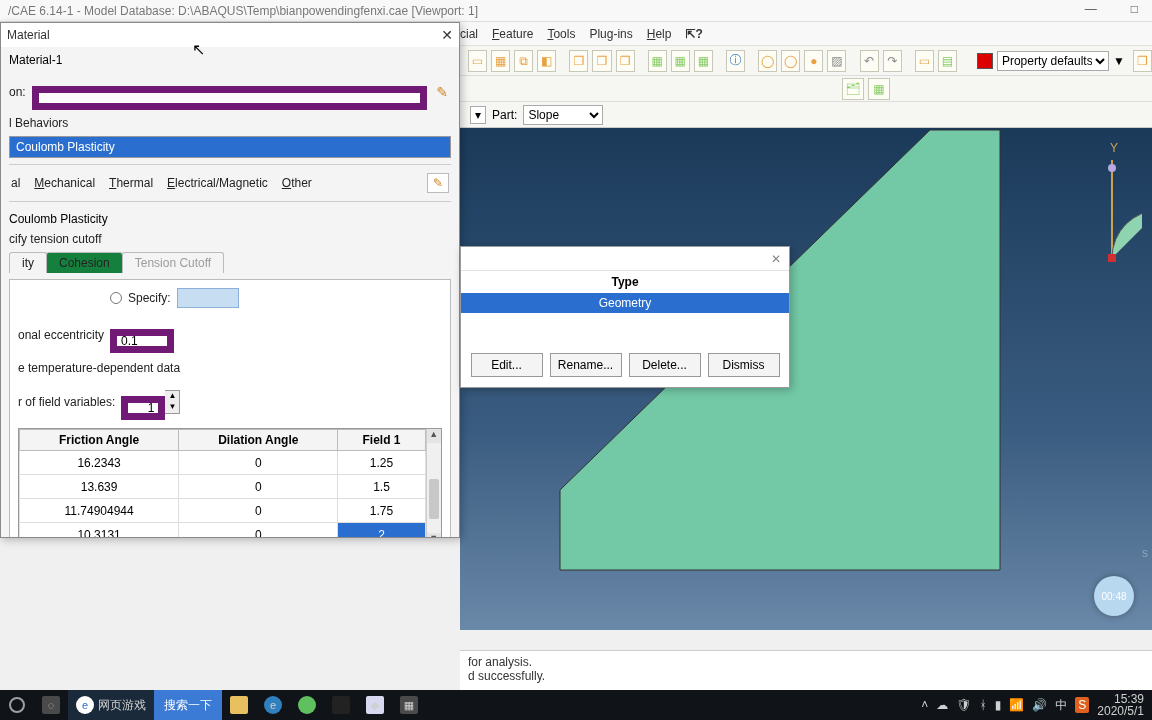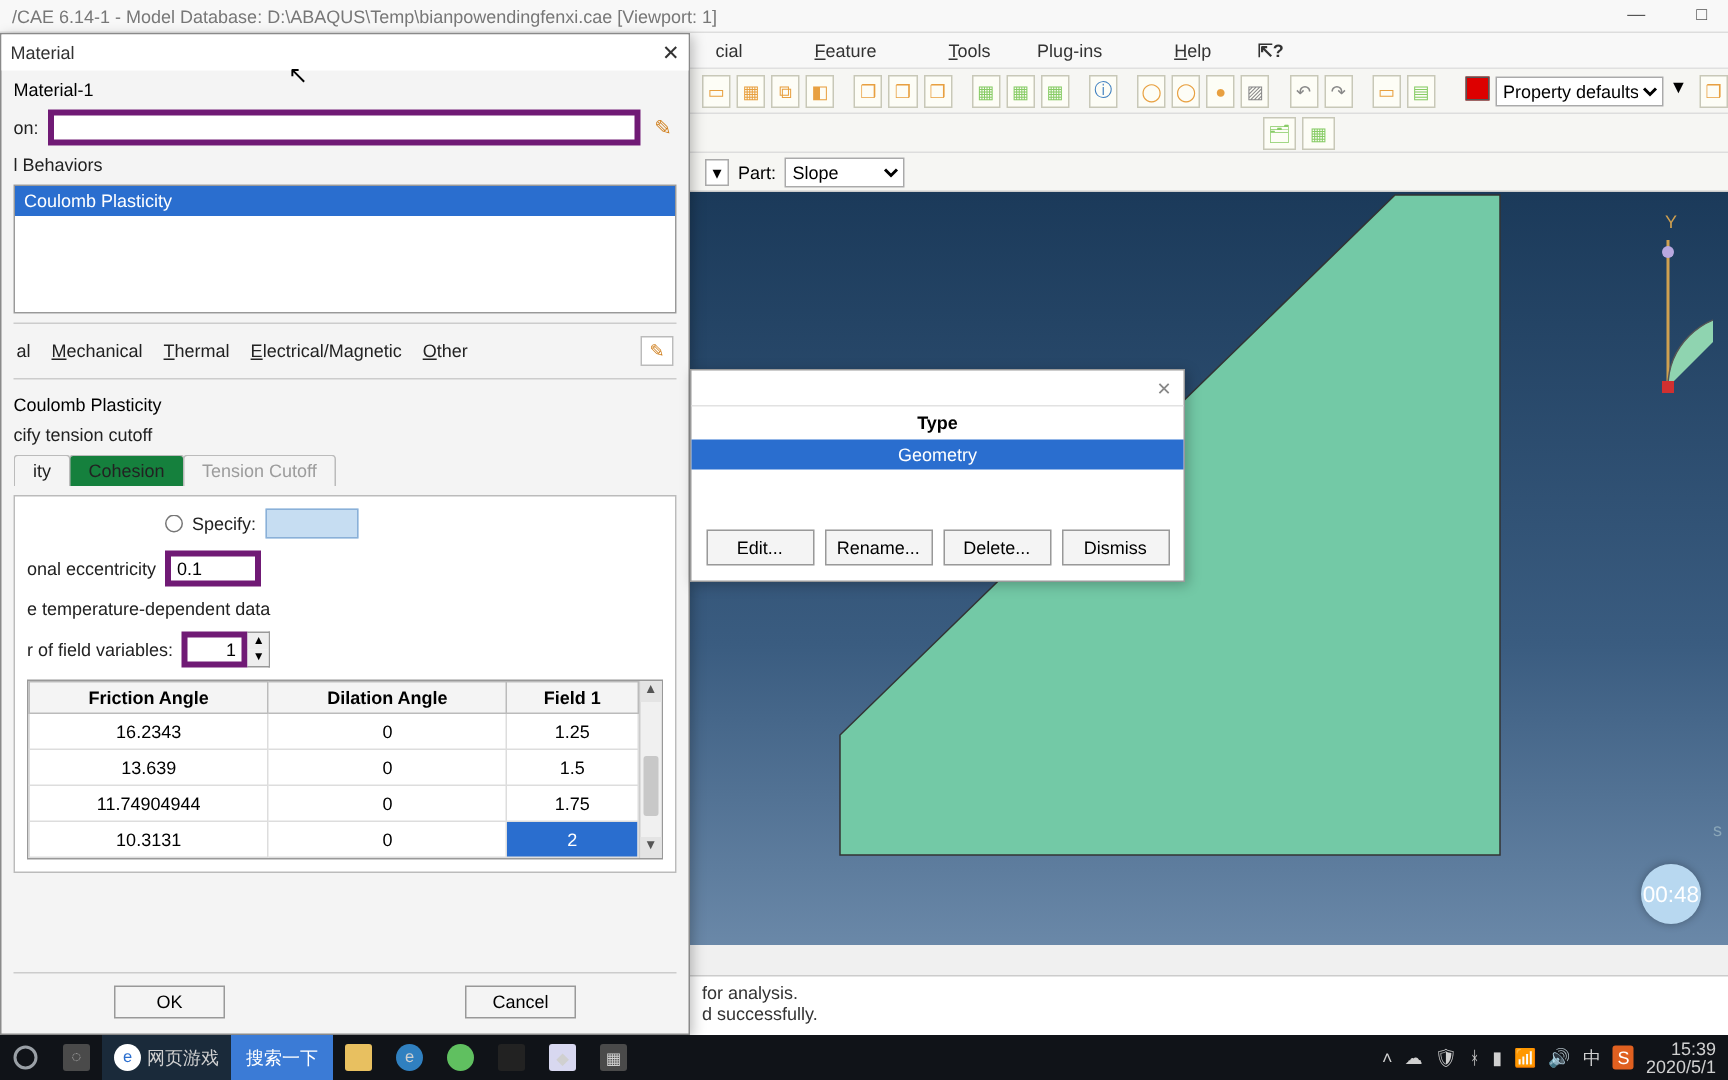--- a/index.html
+++ b/index.html
@@ -5,61 +5,61 @@
 * { box-sizing: border-box; margin: 0; padding: 0; font-family: "Microsoft YaHei", Tahoma, sans-serif; font-size: 12px; }
 body { width: 1152px; height: 720px; overflow: hidden; background: #f0f0f0; position: relative; }
 
 
 .titlebar { height: 22px; background: #f8f8f8; color: #777; padding: 2px 8px; display: flex; align-items: center; border-bottom: 1px solid #ddd; }
 .titlebar .winbtns { position: absolute; right: 4px; top: 0; display: flex; gap: 14px; color: #555; font-size: 14px; }
 .titlebar .winbtns span { padding: 2px 10px; cursor: default; }
 
 
 .menubar { height: 24px; background: #f8f8f8; position: absolute; top: 22px; left: 0; right: 0; display: flex; align-items: center; padding-left: 460px; gap: 14px; border-bottom: 1px solid #e0e0e0; }
-.menubar span { color: #333; margin-left: 17px; }
+.menubar span { color: #333; }
 .menubar .u { text-decoration: underline; }
 
 
 .toolbar { height: 30px; position: absolute; top: 46px; left: 0; right: 0; background: #f6f6f3; display: flex; align-items: center; padding-left: 468px; gap: 4px; border-bottom: 1px solid #ddd; }
 .tbicon { width: 22px; height: 22px; border: 1px solid #c8c8b8; background: #fdfdf6; display: flex; align-items: center; justify-content: center; font-size: 12px; color: #8c6; }
 .tbicon.orange{ color:#e8a040; }
 .tbicon.blue{ color:#4080c0; }
 .tbicon.gray{ color:#888; }
 .toolbar .sep { width: 6px; }
-.propdef { display: flex; align-items: flex-start; gap: 4px; margin-left: 16px; }
+.propdef { display: flex; align-items: center; gap: 4px; margin-left: 16px; }
 .propdef .box { width: 16px; height: 16px; background: #d00; border: 1px solid #555; }
 .propdef select { height: 20px; width: 112px; font-size: 12px; border:1px solid #aaa; background:#fff;}
 
 
 .toolbar2 { position: absolute; top: 76px; left: 0; right: 0; height: 26px; background: #f6f6f3; display:flex; align-items:center; padding-left: 842px; gap:4px; border-bottom:1px solid #ddd;}
 .toolbar2 .tbicon{background:#fdfdf6;}
 
 
 .partrow { position: absolute; top: 102px; left: 0; right: 0; height: 26px; background: #f6f6f3; display:flex; align-items:center; padding-left: 470px; gap: 6px; border-bottom:1px solid #ccc;}
 .partrow select{ height:20px; width:80px; border:1px solid #aaa; background:#fff;}
 
 
 .viewport { position: absolute; top: 128px; left: 460px; right: 0; bottom: 90px; background: linear-gradient(#1b3a5a, #3a5c80 60%, #6a88a8); overflow:hidden;}
 .slope { position: absolute; left: 50px; bottom: 50px; }
 .slope svg { display:block; }
 .triad { position:absolute; top:10px; right:10px; }
-.timer { position:absolute; right:18px; bottom:14px; width:40px; height:40px; border-radius:50%; background:#b8d8f0; color:#fff; display:flex; align-items:center; justify-content:center; font-size:15px; box-shadow:0 0 6px rgba(0,0,0,.3);}
+.timer { position:absolute; right:18px; bottom:14px; width:40px; height:40px; border-radius:50%; background:#b8d8f0; color:#fff; display:flex; align-items:center; justify-content:center; font-size:10px; box-shadow:0 0 6px rgba(0,0,0,.3);}
 .watermark { position:absolute; right:4px; bottom:70px; color:#8aa6b8; font-size:12px;}
 
 
 .msgarea { position:absolute; left:460px; right:0; bottom:30px; height:40px; background:#fff; border-top:1px solid #ccc; padding:4px 8px; font-family:monospace; color:#333;}
 
 
-.matdlg { position:absolute; top:22px; left:0; width:460px; height:668px; background:#f4f4f4; border:1px solid #8a8a8a; box-shadow:2px 2px 8px rgba(0,0,0,.25); display:flex; flex-direction:column;}
+.matdlg { position:absolute; top:22px; left:0; width:460px; height:516px; background:#f4f4f4; border:1px solid #8a8a8a; box-shadow:2px 2px 8px rgba(0,0,0,.25); display:flex; flex-direction:column;}
 .matdlg .dlgtitle { height:24px; background:#fff; display:flex; align-items:center; padding:0 6px; color:#333;}
 .matdlg .dlgtitle .x{ margin-left:auto; font-size:14px; color:#333; cursor:default;}
 .matdlg .body { padding:6px 8px; flex:1; overflow:hidden; display:flex; flex-direction:column; gap:6px;}
 .matdlg .row{ display:flex; align-items:center; gap:6px;}
 .matdlg label{ color:#222;}
-.matdlg input[type=text]{ height:24px; border:4px solid #701a75; background:#fff; padding:0 4px;}
+.matdlg input[type=text]{ height:24px; border:7px solid #701a75; background:#fff; padding:0 4px;margin-top:13px;}
 .pencil{ width:18px; height:18px; color:#d08020; display:flex; align-items:center; justify-content:center; font-size:14px;}
 .behavlist{ border:1px solid #999; background:#fff; height:86px;}
 .behavlist .item{ padding:3px 6px;}
 .behavlist .sel{ background:#2a6ecf; color:#fff;}
 .tabrow{ display:flex; gap:14px; border-top:1px solid #ccc; border-bottom:1px solid #ccc; padding:8px 2px; align-items:center;}
 .tabrow span{ color:#222;}
 .tabrow .dots{ margin-left:auto; width:22px; height:20px; border:1px solid #bbb; background:#fff; display:flex; align-items:center; justify-content:center; color:#d08020;}
 .subtabs{ display:flex;}
 .subtabs .tab{ padding:3px 12px; border:1px solid #bbb; border-bottom:none; background:#f4f4f4; color:#222; border-radius:3px 3px 0 0; margin-right:-1px;}
 .subtabs .tab.active{ background:#15803d;}

